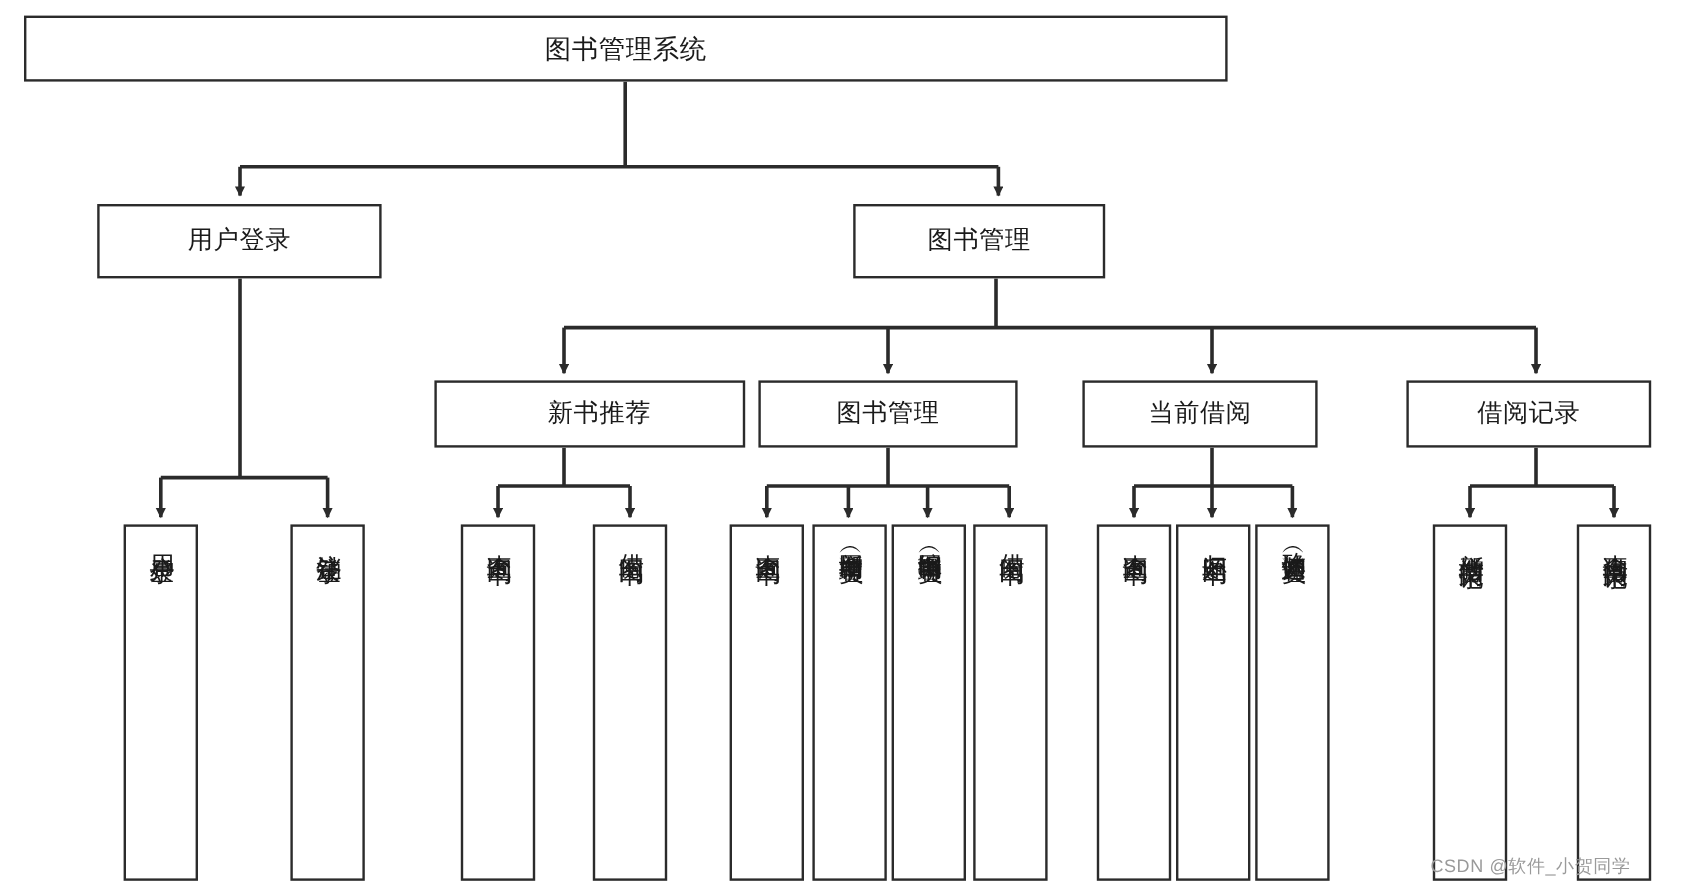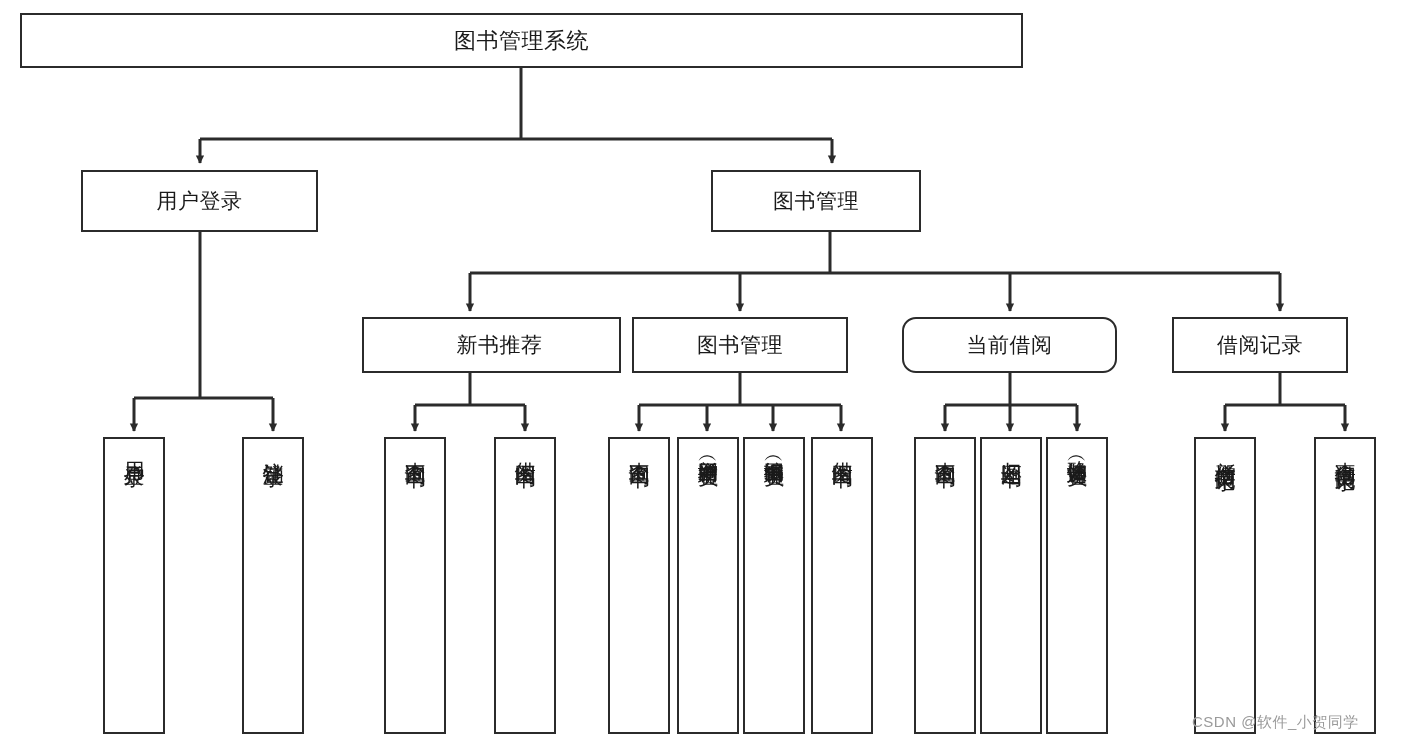--- a/index.html
+++ b/index.html
@@ -141,24 +141,24 @@
   <div class="node horiz" style="left:711px; top:170px; width:210px; height:62px;">
     <span class="node-label">图书管理</span>
   </div>
 
   <div class="node horiz" style="left:362px; top:317px; width:259px; height:56px;padding-left:16px;">
     <span class="node-label">新书推荐</span>
   </div>
   <div class="node horiz" style="left:632px; top:317px; width:216px; height:56px;">
     <span class="node-label">图书管理</span>
   </div>
-  <div class="node horiz" style="left:902px; top:317px; width:215px; height:56px;border-radius:14px;">
+  <div class="node horiz" style="left:902px; top:317px; width:196px; height:56px;">
     <span class="node-label">当前借阅</span>
   </div>
-  <div class="node horiz" style="left:1172px; top:317px; width:176px; height:56px;">
+  <div class="node horiz" style="left:1172px; top:317px; width:204px; height:56px;">
     <span class="node-label">借阅记录</span>
   </div>
 
   <div class="node vert" style="left:103px; top:437px; width:62px; height:297px;">
     <span class="node-label">用户登录</span>
   </div>
   <div class="node vert" style="left:242px; top:437px; width:62px; height:297px;">
     <span class="node-label">注销登录</span>
   </div>
 

